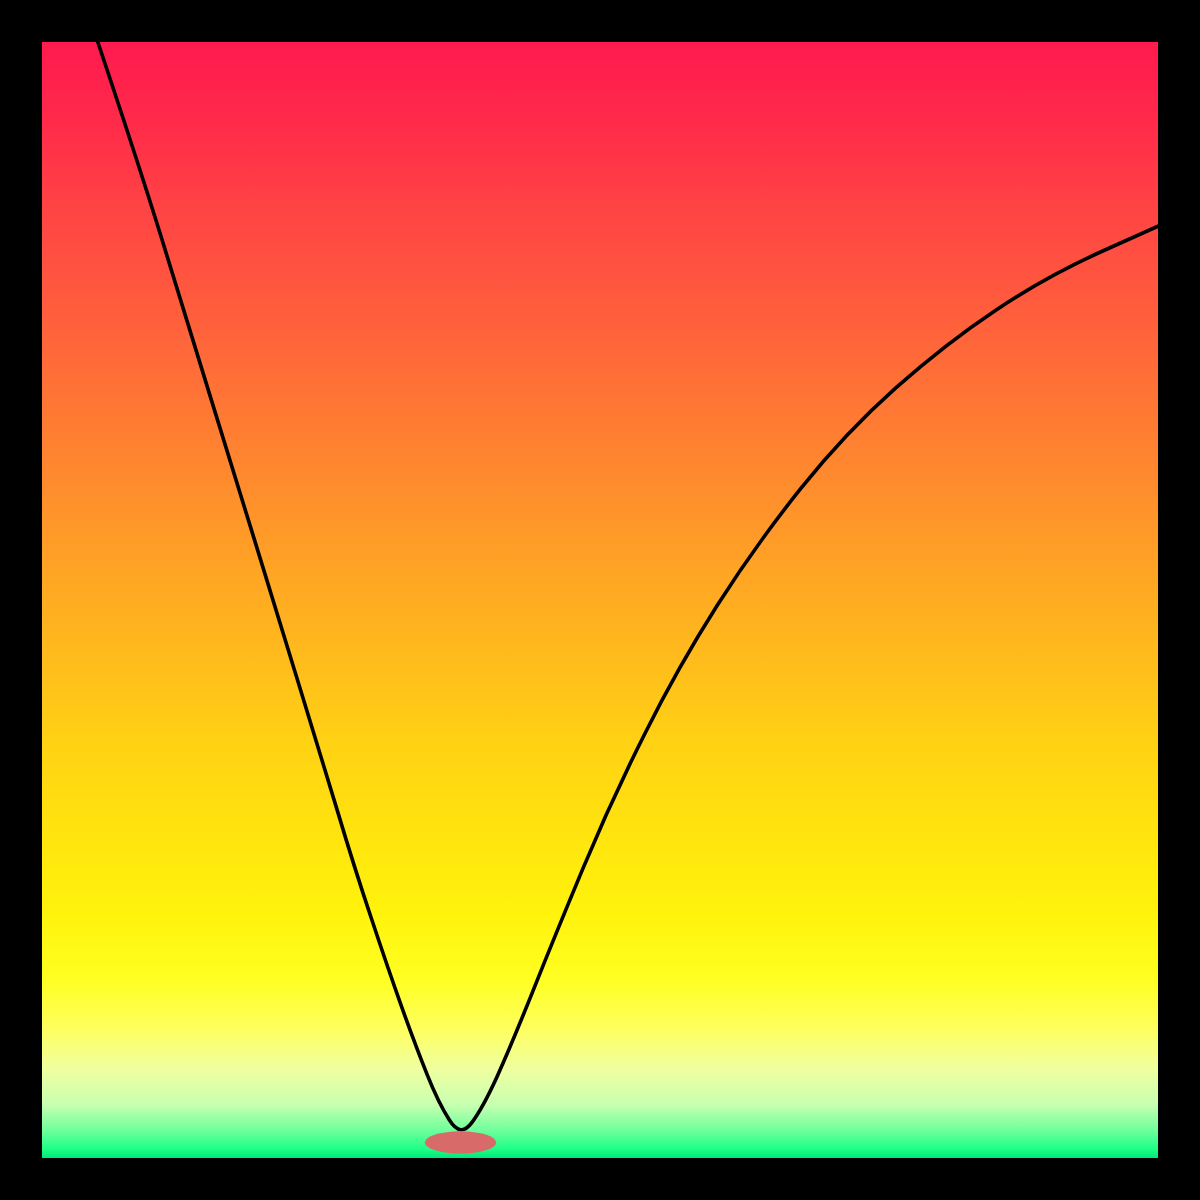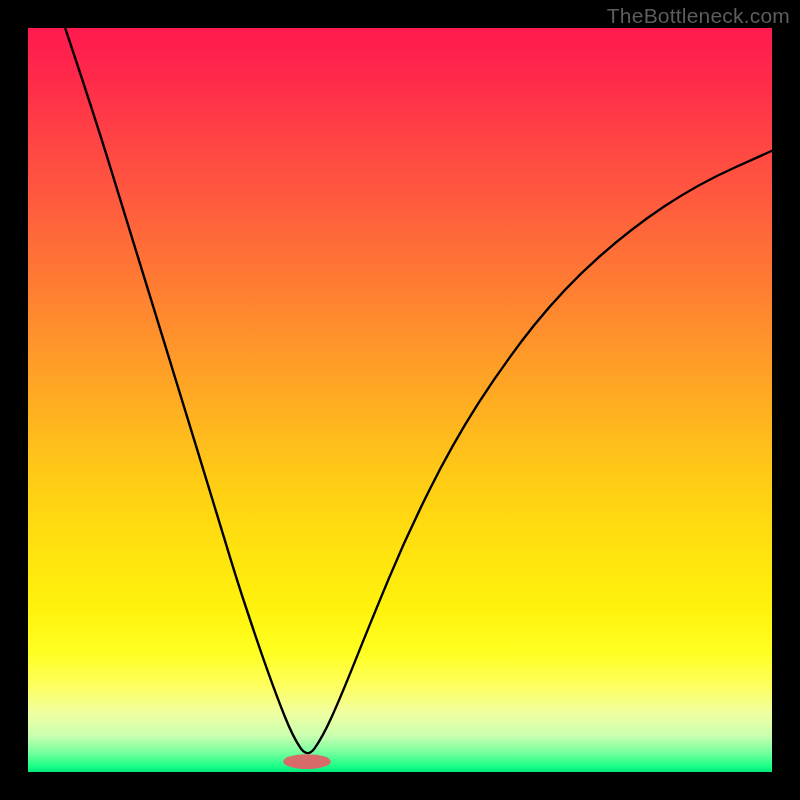--- a/index.html
+++ b/index.html
@@ -38,21 +38,20 @@
   }
   svg {
     display: block;
   }
 </style>
 </head>
 <body>
 
 <div class="frame">
 
-  <div class="watermark">TheBottleneck.com</div>
 
   <svg class="plot" width="744" height="744" viewBox="0 0 744 744" preserveAspectRatio="none">
     <defs>
       <linearGradient id="bg" x1="0" y1="0" x2="0" y2="1">
 
       <stop offset="0.00%" stop-color="#ff1a4f"></stop>
           <stop offset="7.00%" stop-color="#ff2a4a"></stop>
           <stop offset="15.00%" stop-color="#ff4444"></stop>
           <stop offset="23.00%" stop-color="#ff5a3e"></stop>
           <stop offset="31.00%" stop-color="#ff7236"></stop>

